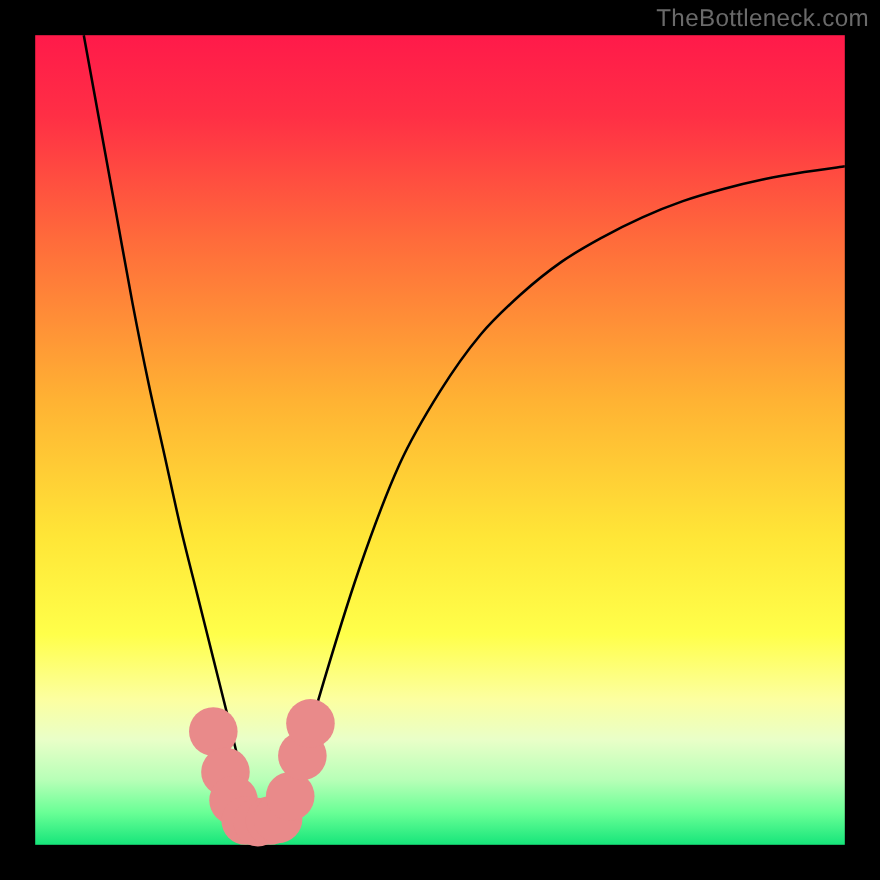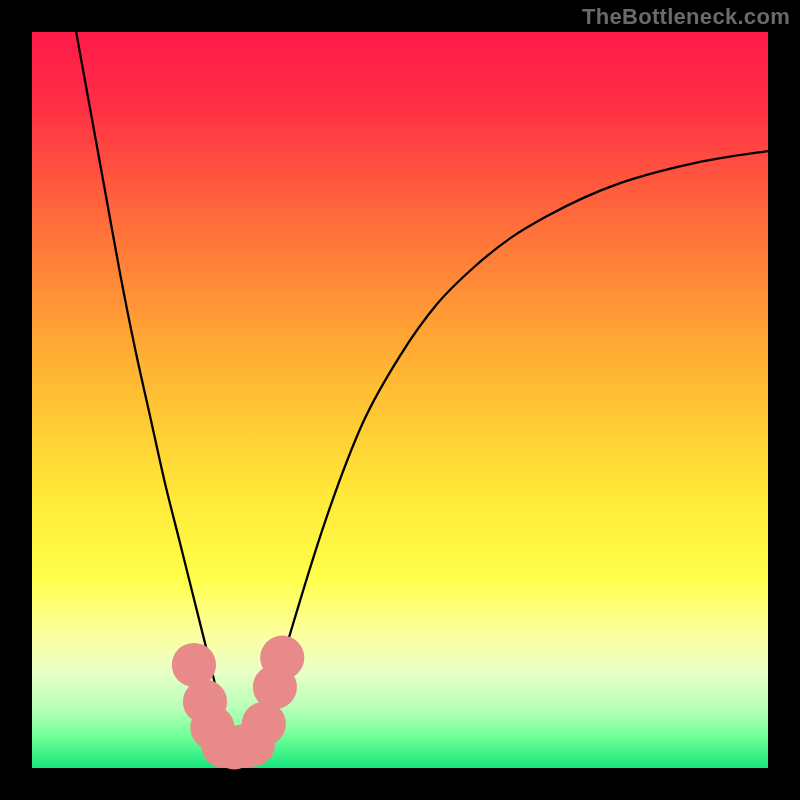--- a/index.html
+++ b/index.html
@@ -18,21 +18,21 @@
     width: 800px;
     height: 800px;
     background: #000;
   }
   .watermark {
     position: absolute;
     top: 4px;
     right: 10px;
     color: #6a6a6a;
     font-size: 22px;
-    font-weight: 700;
+    font-weight: 400;
     letter-spacing: 0.3px;
     z-index: 50;
     pointer-events: none;
   }
   .plot-outer {
     position: absolute;
     left: 32px;
     top: 32px;
     width: 736px;
     height: 736px;

